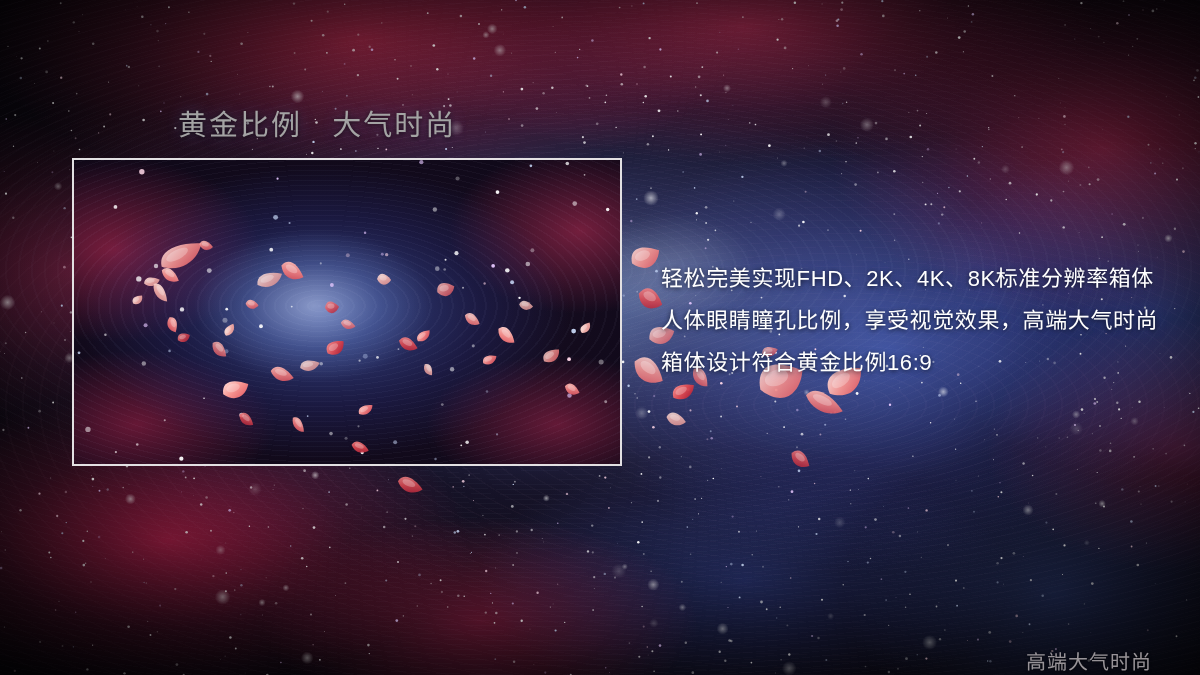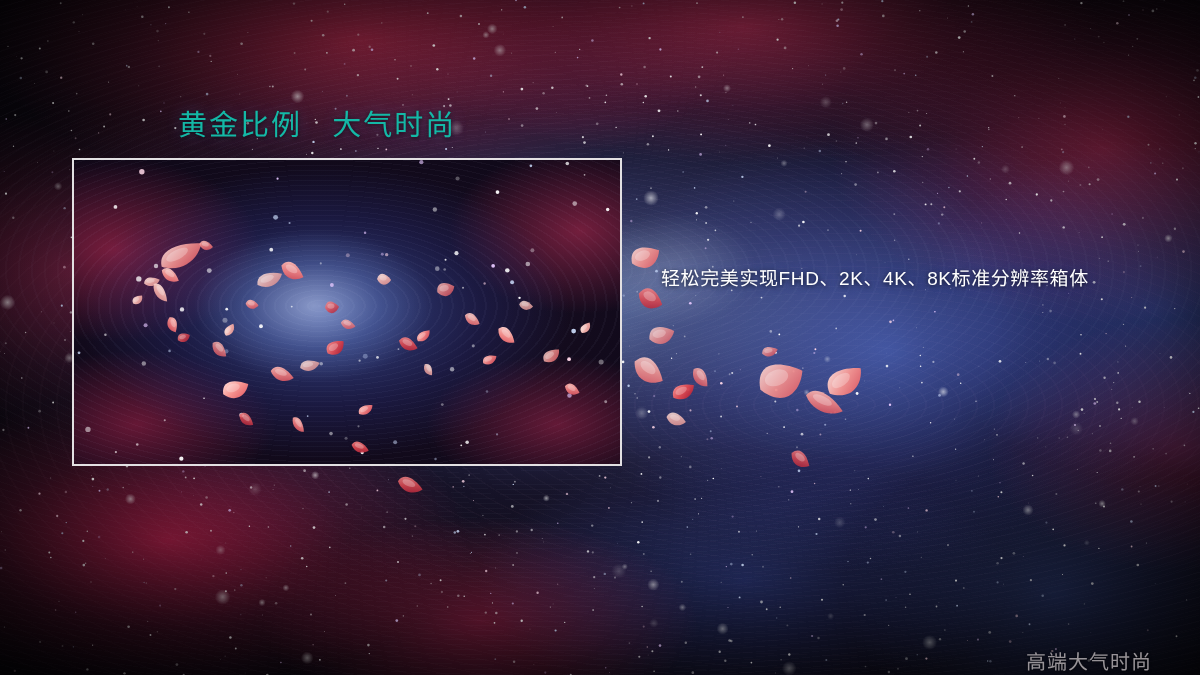--- a/index.html
+++ b/index.html
@@ -122,33 +122,33 @@
   .petals { position: absolute; inset: 0; pointer-events: none; }
   .petals svg { display: block; overflow: visible; }
 
   
   #title {
     position: absolute;
     left: 178px;
     top: 101px;
     font-size: 29px;
     font-weight: 400;
-    color: #14b8a6;
+    color: #a3a3a3;
     letter-spacing: 2px;
     white-space: pre;
     text-shadow: 0 1px 5px rgba(0,0,0,0.72), 0 0 16px rgba(120,150,255,0.30);
   }
   #body-text {
     position: absolute;
     left: 661px;
     top: 258px;
     width: 510px;
   }
   #body-text .line {
-    font-size: 19px;
+    font-size: 22px;
     line-height: 42px;
     color: #ffffff;
     letter-spacing: 0.6px;
     white-space: nowrap;
     text-shadow: 0 1px 5px rgba(0,0,0,0.80), 0 0 12px rgba(60,90,190,0.45);
   }
   #watermark {
     position: absolute;
     left: 1026px;
     top: 646px;
@@ -2272,17 +2272,19 @@
           <path d="M -13 0 C -10.4 -10.92 2.08 -8.68 13 -1.4000000000000001 C 7.8 6.44 -4.16 9.799999999999999 -13 0 Z" fill="url(#petals-out-pg12)" opacity="0.84"></path>
           <ellipse cx="-2.1" cy="-2.2" rx="6.8" ry="3.1" fill="#ffffff" opacity="0.26"></ellipse>
         </g>
       </svg>
   </div>
 
   <div id="title">黄金比例   大气时尚</div>
 
   <div id="body-text">
     <div class="line">轻松完美实现FHD、2K、4K、8K标准分辨率箱体</div>
+    <div class="line">人体眼睛瞳孔比例，享受视觉效果，高端大气时尚</div>
+    <div class="line">箱体设计符合黄金比例16:9</div>
   </div>
 
   <div id="watermark">高端大气时尚</div>
 
 </div>
 
 </body></html>

